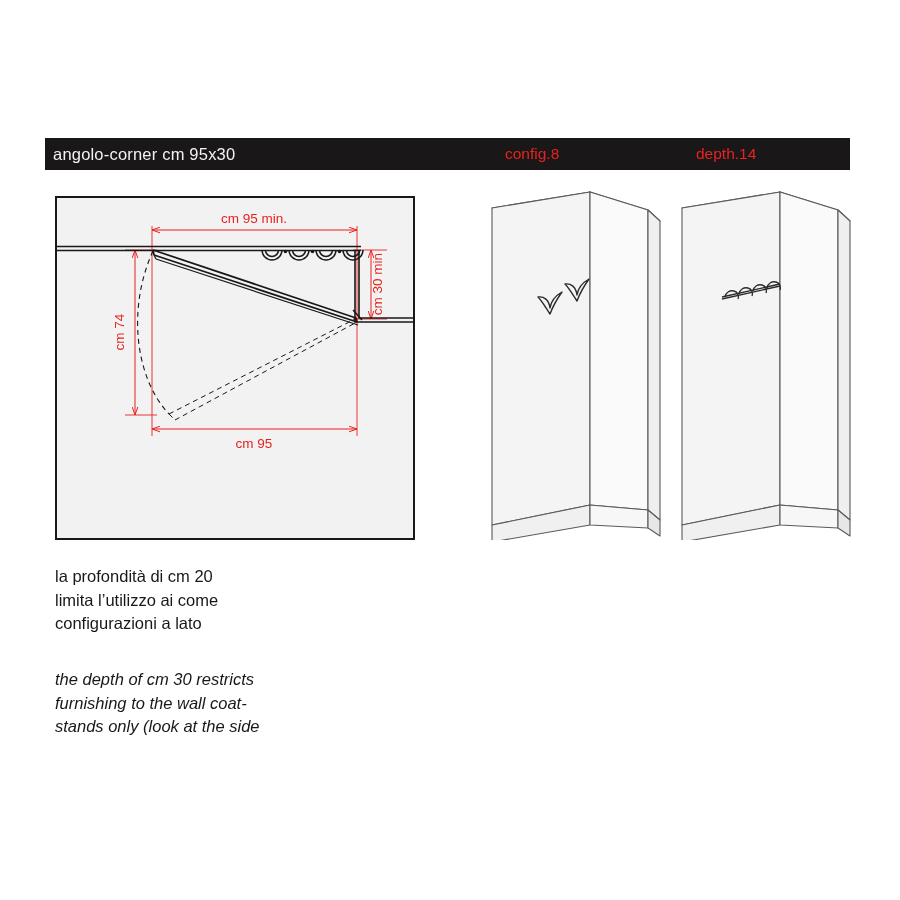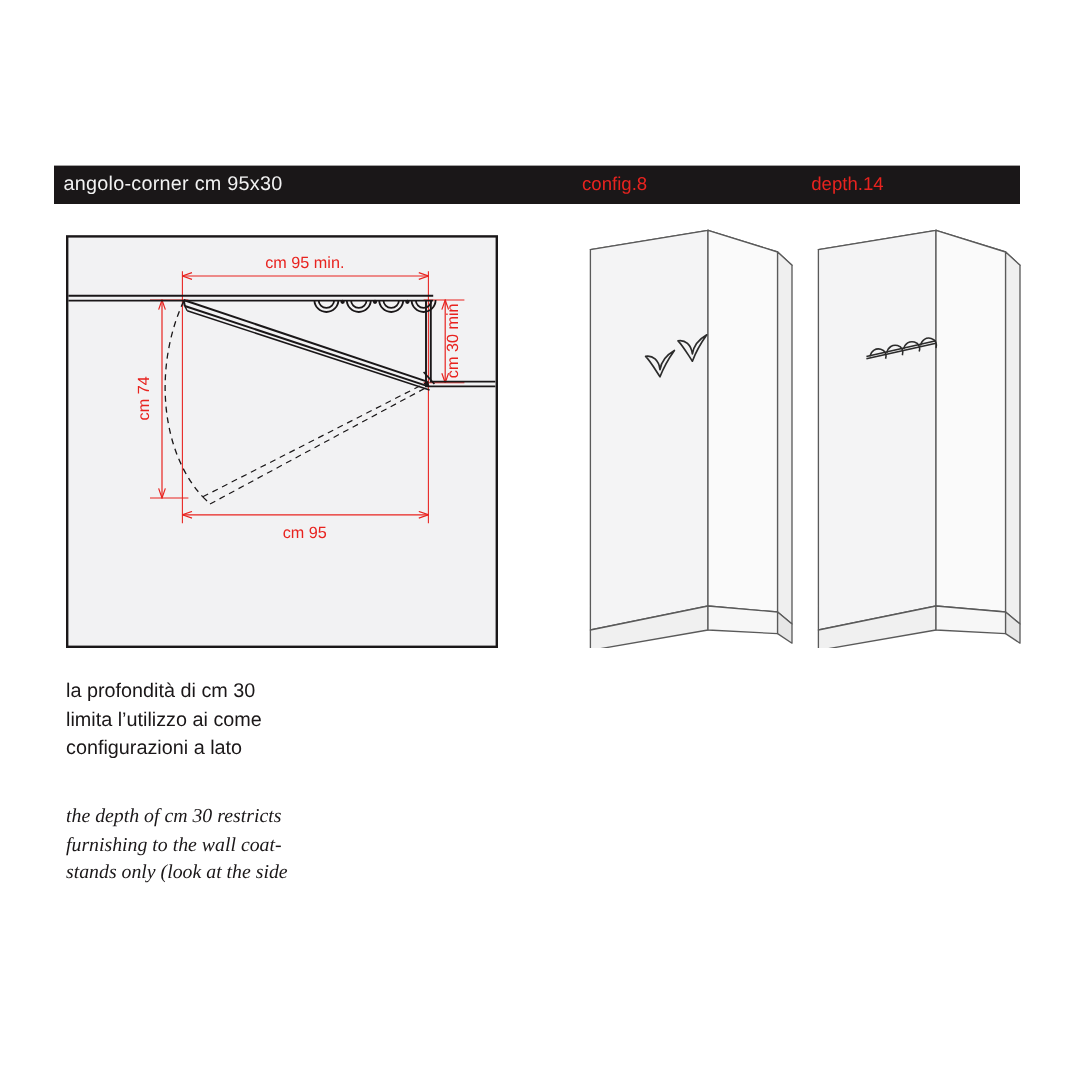--- a/index.html
+++ b/index.html
@@ -29,20 +29,21 @@
     letter-spacing:.2px;
     white-space:nowrap;
   }
   .header-config{
     position:absolute;
     top:50%;
     transform:translateY(-50%);
     color:#e8231f;
     font-size:15.5px;
     white-space:nowrap;
+    margin-left:20px;
   }
   .header-config.c8{left:440px;}
   .header-config.c14{left:631px;}
 
   
   .plan-frame{
     position:absolute;
     left:55px; top:196px;
     width:360px; height:344px;
     background:#f2f2f3;
@@ -67,21 +68,20 @@
   .note-it{
     top:565px;
     font-size:16.5px;
     line-height:23.5px;
   }
   .note-en{
     top:668px;
     font-size:16.5px;
     line-height:23.5px;
     font-style:italic;
-    font-family:Liberation Serif, serif;
   }
   .note p{margin:0;}
 </style>
 </head>
 <body>
 
 <div class="page">
 
   <div class="header-bar">
     <span class="header-title">angolo-corner cm 95x30</span>
@@ -230,21 +230,21 @@
         <path d="M65,117 c1,-5 5,-7 9,-6 c4,1 5,5 4,8"></path>
         <path d="M79,114 c1,-5 5,-7 9,-6 c4,1 5,5 4,8"></path>
         <path d="M93,111 c1,-5 5,-7 9,-6 c4,1 5,5 4,8"></path>
         <path d="M107,108 c1,-5 5,-7 9,-6 c4,1 5,5 4,8"></path>
         <path d="M62,119 L120,106"></path>
       </g>
     </svg>
   </div>
 
   <div class="note note-it">
-    <p>la profondità di cm 30</p>
+    <p>la profondità di cm 20</p>
     <p>limita l’utilizzo ai come</p>
     <p>configurazioni a lato</p>
   </div>
 
   <div class="note note-en">
     <p>the depth of cm 30 restricts</p>
     <p>furnishing to the wall coat-</p>
     <p>stands only (look at the side</p>
   </div>
 

